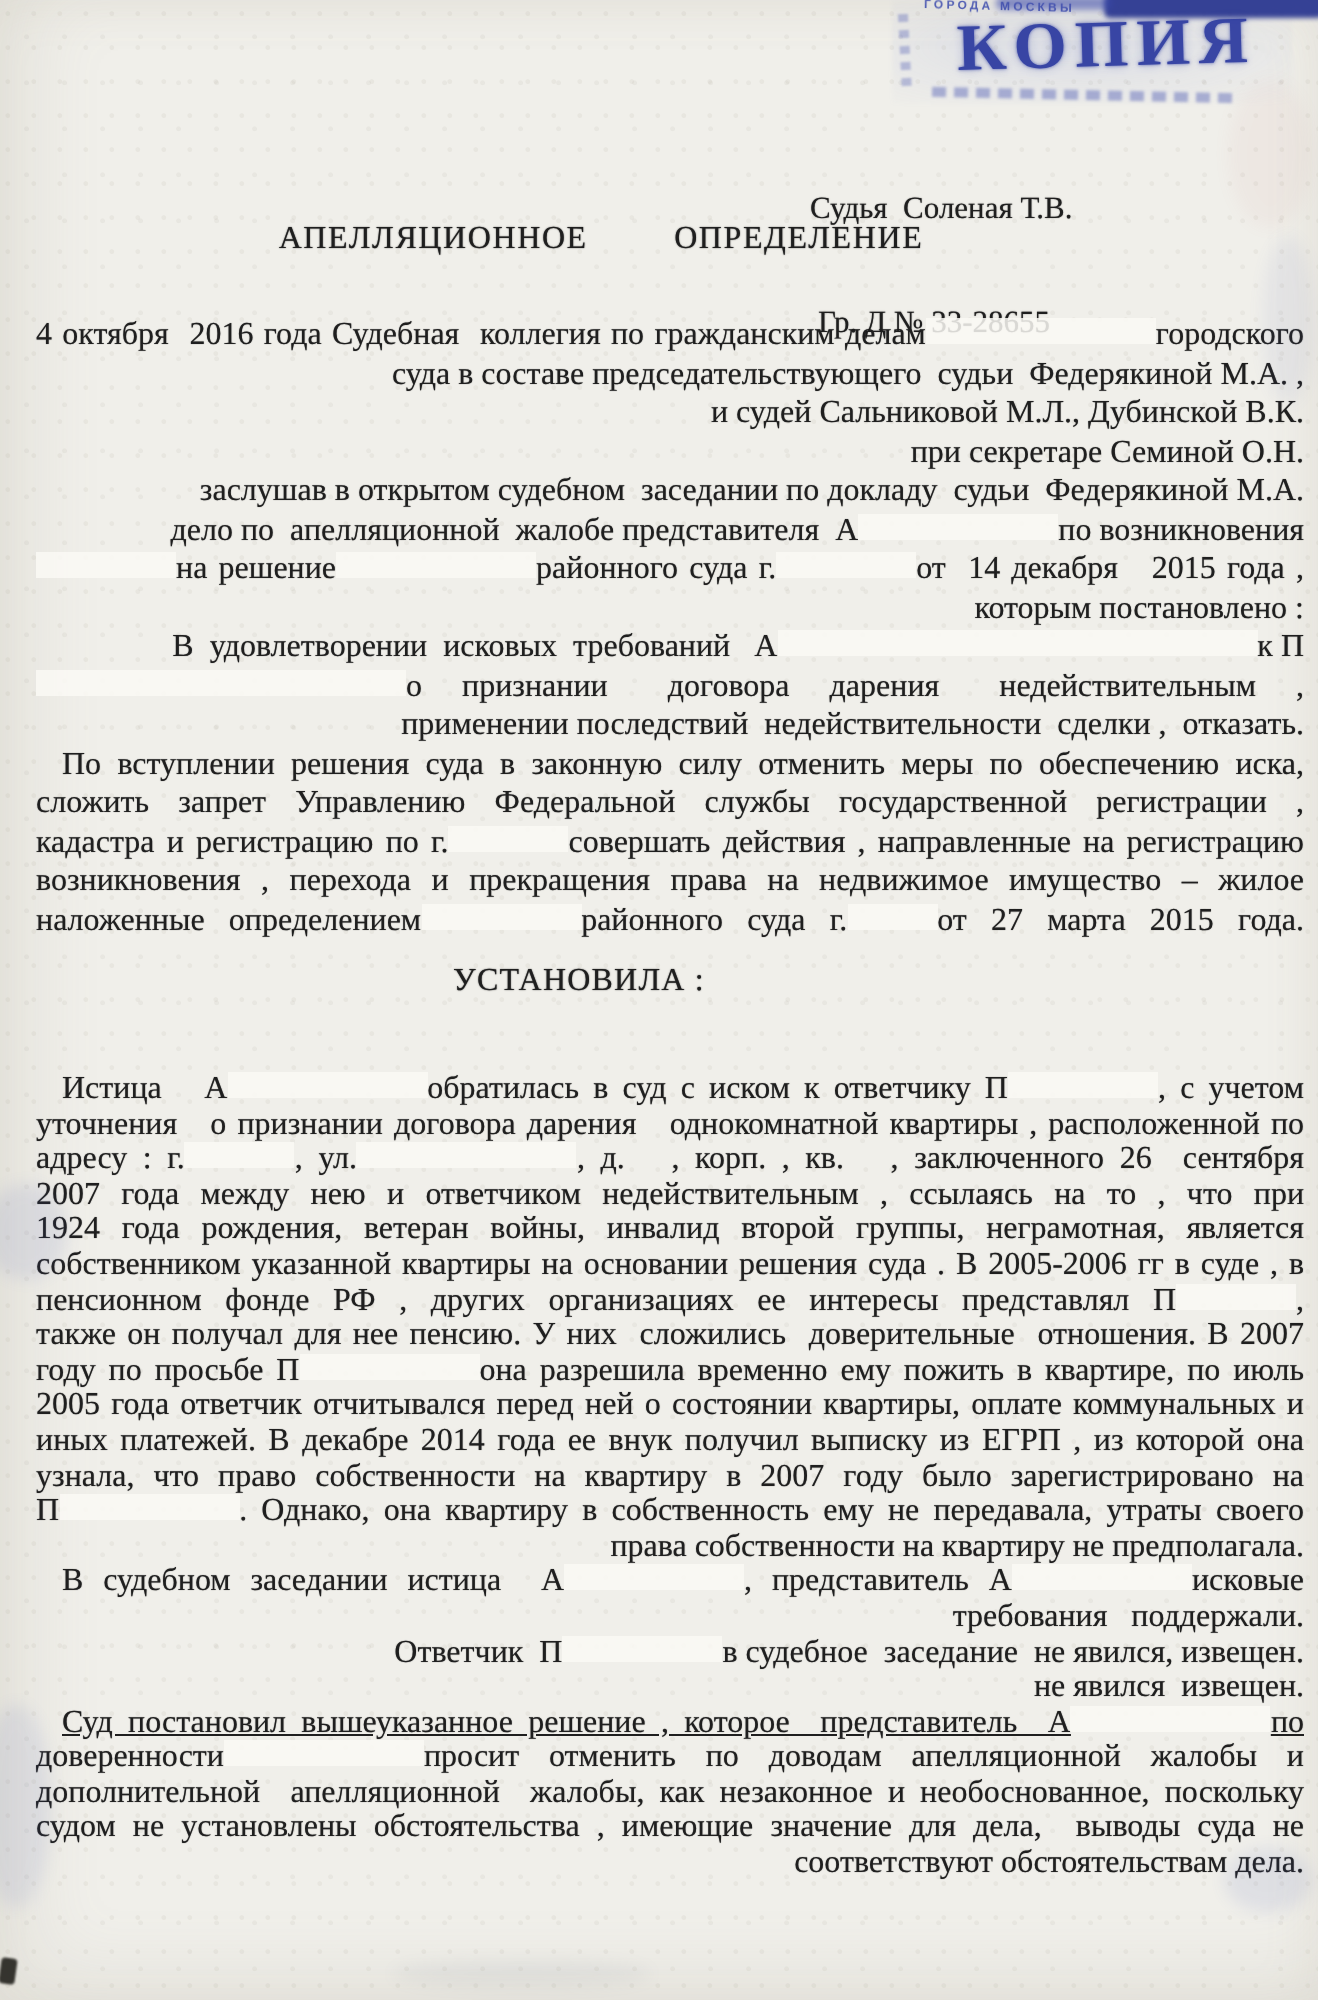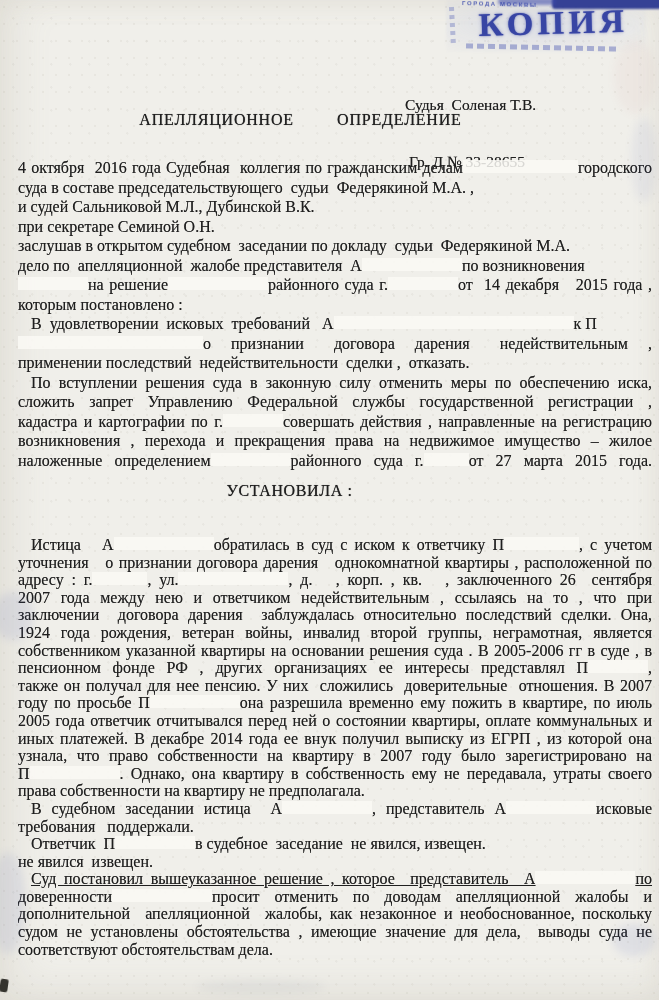--- a/index.html
+++ b/index.html
@@ -44,21 +44,21 @@
   .title{position:absolute;left:0;top:111px;width:100%;text-align:center;font-size:16px;
     letter-spacing:.8px;white-space:pre;transform:translateX(-29px);
     text-shadow:0 0 .7px rgba(15,15,15,.8);}
   .heading{position:absolute;left:0;top:482px;width:100%;text-align:center;font-size:16px;
     letter-spacing:.6px;transform:translateX(-40px);text-shadow:0 0 .7px rgba(15,15,15,.8);}
   
   .body{position:absolute;left:18px;width:634px;font-size:16px;
     text-shadow:0 0 .55px rgba(25,25,25,.6);}
   .part1{top:158px;}
   .part2{top:536px;}
-  .ln{position:relative;}
+  .ln{position:relative;text-align:right;}
   .part1 .ln{height:19.5px;line-height:19.5px;}
   .part2 .ln{height:17.6px;line-height:17.6px;}
   .ln.j{text-align:justify;text-align-last:justify;text-justify:inter-word;}
   .gap{display:inline-block;height:13px;background:rgba(250,249,245,.85);vertical-align:baseline;}
   
   .smudge{position:absolute;filter:blur(4px);border-radius:50%;pointer-events:none;}
   .sm1{left:-8px;top:592px;width:42px;height:48px;background:#4a5ab0;opacity:.10;}
   .sm2{left:-10px;top:852px;width:36px;height:102px;background:#4a5ab0;opacity:.09;}
   .sm3{left:612px;top:924px;width:44px;height:32px;background:#4a5ab0;opacity:.10;}
   .sm4{left:631px;top:118px;width:26px;height:84px;background:#5a66b4;opacity:.07;}
@@ -96,33 +96,32 @@
       <div class="ln"><span>при секретаре Семиной О.Н.</span></div>
       <div class="ln"><span>заслушав в открытом судебном &nbsp;заседании по докладу &nbsp;судьи &nbsp;Федерякиной М.А.</span></div>
       <div class="ln"><span>дело по &nbsp;апелляционной &nbsp;жалобе представителя &nbsp;А</span><span class="gap" style="width: 100px;"></span><span>по возникновения</span></div>
       <div class="ln j"><span class="gap" style="width: 70px;"></span><span>на решение</span><span class="gap" style="width: 100px;"></span><span>районного суда г.</span><span class="gap" style="width: 70px;"></span><span>от &nbsp;14 декабря &nbsp;&nbsp;2015 года ,</span></div>
       <div class="ln"><span>которым постановлено :</span></div>
       <div class="ln" style="padding-left: 13px;"><span>В &nbsp;удовлетворении &nbsp;исковых &nbsp;требований &nbsp;&nbsp;А</span><span class="gap" style="width: 240px;"></span><span>к П</span></div>
       <div class="ln j"><span class="gap" style="width: 185px;"></span><span>о &nbsp;признании &nbsp;&nbsp;договора &nbsp;дарения &nbsp;&nbsp;недействительным &nbsp;,</span></div>
       <div class="ln"><span>применении последствий &nbsp;недействительности &nbsp;сделки , &nbsp;отказать.</span></div>
       <div class="ln j" style="padding-left: 13px;"><span>По вступлении решения суда в законную силу отменить меры по обеспечению иска,</span></div>
       <div class="ln j"><span>сложить запрет Управлению Федеральной службы государственной регистрации ,</span></div>
-      <div class="ln j"><span>кадастра и картографии по г.</span><span class="gap" style="width: 60px;"></span><span>совершать действия , направленные на регистрацию</span></div>
+      <div class="ln j"><span>кадастра и регистрацию по г.</span><span class="gap" style="width: 60px;"></span><span>совершать действия , направленные на регистрацию</span></div>
       <div class="ln j"><span>возникновения , перехода и прекращения права на недвижимое имущество – жилое</span></div>
       <div class="ln j"><span>наложенные определением</span><span class="gap" style="width: 80px;"></span><span>районного суда г.</span><span class="gap" style="width: 45px;"></span><span>от 27 марта 2015 года.</span></div>
     </div>
 
   <div class="heading">УСТАНОВИЛА :</div>
 
   <div class="body part2" id="part2">
       <div class="ln j" style="padding-left: 13px;"><span>Истица &nbsp;&nbsp;А</span><span class="gap" style="width: 100px;"></span><span>обратилась в суд с иском к ответчику П</span><span class="gap" style="width: 75px;"></span><span>, с учетом</span></div>
       <div class="ln j"><span>уточнения &nbsp;&nbsp;о признании договора дарения &nbsp;&nbsp;однокомнатной квартиры , расположенной по</span></div>
       <div class="ln j"><span>адресу : г.</span><span class="gap" style="width: 55px;"></span><span>, ул.</span><span class="gap" style="width: 110px;"></span><span>, д. &nbsp;&nbsp;, корп. , кв. &nbsp;&nbsp;, заключенного 26 &nbsp;сентября</span></div>
       <div class="ln j"><span>2007 года между нею и ответчиком недействительным , ссылаясь на то , что при</span></div>
-      <div class="ln j"><span>заключении &nbsp;договора дарения &nbsp;заблуждалась относительно последствий сделки. Она,</span></div>
       <div class="ln j"><span>1924 года рождения, ветеран войны, инвалид второй группы, неграмотная, является</span></div>
       <div class="ln j"><span>собственником указанной квартиры на основании решения суда . В 2005-2006 гг в суде , в</span></div>
       <div class="ln j"><span>пенсионном фонде РФ , других организациях ее интересы представлял П</span><span class="gap" style="width: 60px;"></span><span>,</span></div>
       <div class="ln j"><span>также он получал для нее пенсию. У них &nbsp;сложились &nbsp;доверительные &nbsp;отношения. В 2007</span></div>
       <div class="ln j"><span>году по просьбе П</span><span class="gap" style="width: 90px;"></span><span>она разрешила временно ему пожить в квартире, по июль</span></div>
       <div class="ln j"><span>2005 года ответчик отчитывался перед ней о состоянии квартиры, оплате коммунальных и</span></div>
       <div class="ln j"><span>иных платежей. В декабре 2014 года ее внук получил выписку из ЕГРП , из которой она</span></div>
       <div class="ln j"><span>узнала, что право собственности на квартиру в 2007 году было зарегистрировано на</span></div>
       <div class="ln j"><span>П</span><span class="gap" style="width: 90px;"></span><span>. Однако, она квартиру в собственность ему не передавала, утраты своего</span></div>
       <div class="ln"><span>права собственности на квартиру не предполагала.</span></div>

